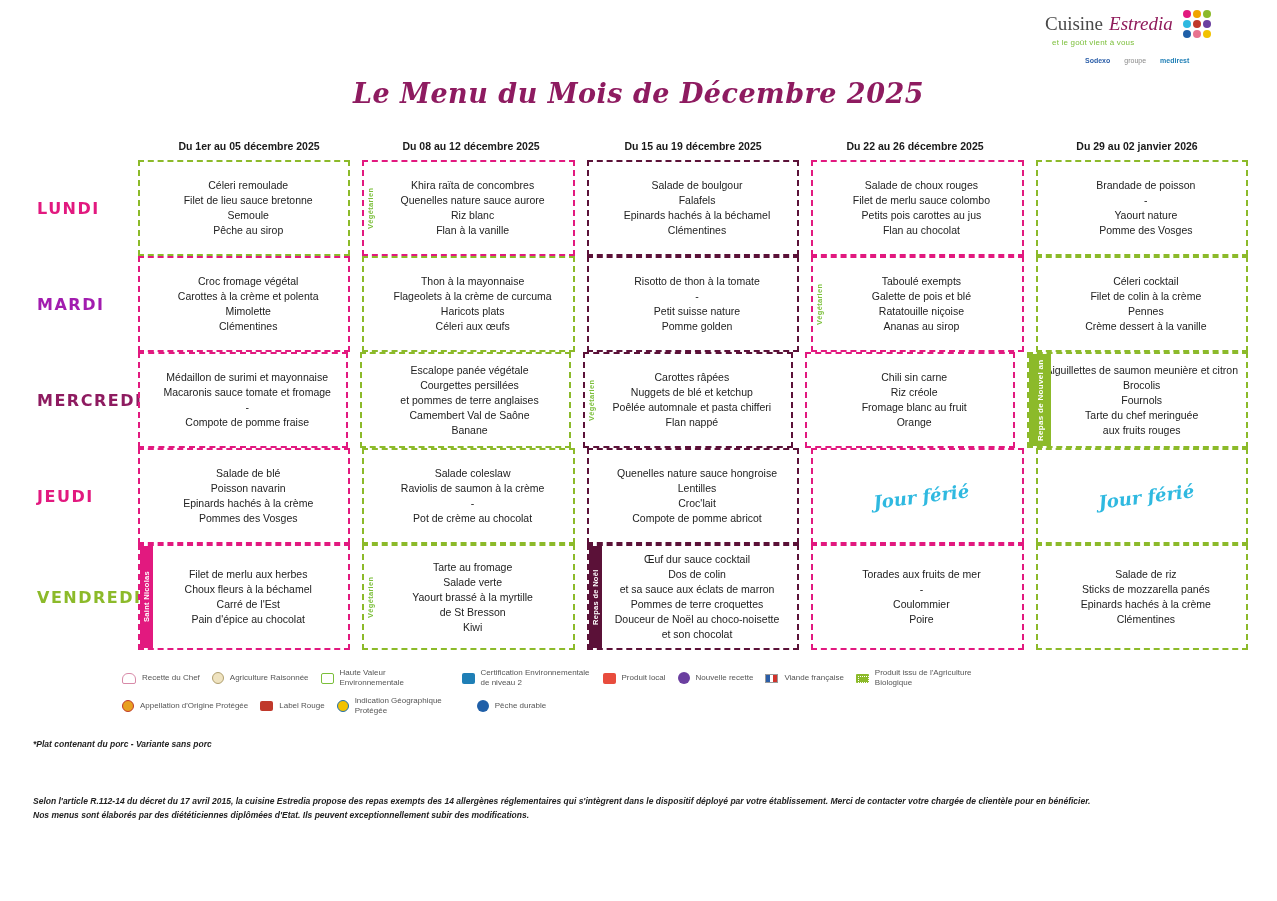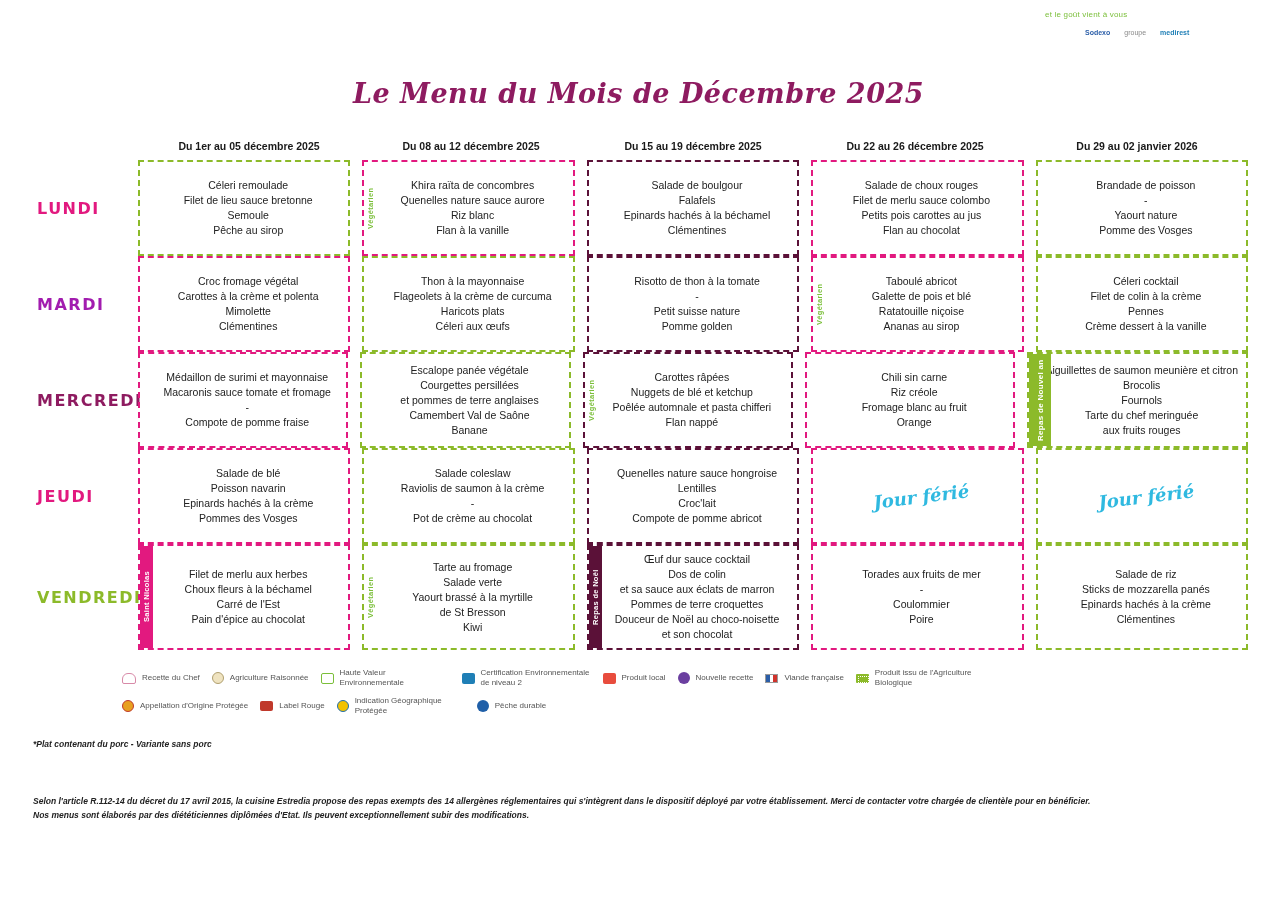--- a/index.html
+++ b/index.html
@@ -13,21 +13,21 @@
     overflow: hidden;
   }
 
   
   #logo-block {
     position:absolute; top:10px; right:22px; width:210px; text-align:left;
   }
   .logo-row { display:flex; align-items:center; gap:6px; }
   .logo-text-1 { font-size:19px; color:#4a4a4a; font-family:"Liberation Serif", serif; }
   .logo-text-2 { font-size:19px; color:#8f1a5a; font-family:"Liberation Serif", serif; font-style:italic; }
-  .logo-tagline { font-size:8px; color:#7bbf3a; margin-left:0; letter-spacing:.2px;}
+  .logo-tagline { font-size:8px; color:#7bbf3a; margin-left:7px; letter-spacing:.2px;}
   .logo-dots { display:grid; grid-template-columns:repeat(3,8px); grid-gap:2px; margin-left:4px;}
   .logo-dots i { width:8px;height:8px;border-radius:50%; display:block;}
   .logo-sub { display:flex; gap:14px; align-items:center; margin-top:10px; margin-left:40px;}
   .logo-sub span { font-size:7px; color:#6a6a6a; }
   .logo-sub .b1{ color:#2b5ea8; font-weight:bold;}
   .logo-sub .b2{ color:#888;}
   .logo-sub .b3{ color:#1f7fb6; font-weight:bold;}
 
   
   #menu-title {
@@ -140,20 +140,35 @@
   }
   #footer-note {
     position:absolute; left:33px; top:794px; width:1220px;
     font-size:8.5px; font-style:italic; font-weight:bold; color:#222; line-height:14px;
   }
 </style>
 </head>
 <body>
 
 <div id="logo-block">
+  <div class="logo-row">
+    <span class="logo-text-1">Cuisine</span>
+    <span class="logo-text-2">Estredia</span>
+    <span class="logo-dots" id="logo-dots">
+        <i style="background: rgb(226, 25, 127);"></i>
+        <i style="background: rgb(240, 164, 0);"></i>
+        <i style="background: rgb(140, 186, 42);"></i>
+        <i style="background: rgb(47, 185, 224);"></i>
+        <i style="background: rgb(192, 57, 43);"></i>
+        <i style="background: rgb(107, 63, 160);"></i>
+        <i style="background: rgb(31, 95, 168);"></i>
+        <i style="background: rgb(232, 115, 143);"></i>
+        <i style="background: rgb(242, 194, 0);"></i>
+      </span>
+  </div>
   <div class="logo-tagline">et le goût vient à vous</div>
   <div class="logo-sub">
     <span class="b1">Sodexo</span>
     <span class="b2">groupe</span>
     <span class="b3">medirest</span>
   </div>
 </div>
 
 <div id="menu-title">Le Menu du Mois de Décembre 2025</div>
 
@@ -233,21 +248,21 @@
           <div class="lines">
             <div>Risotto de thon à la tomate</div>
             <div>-</div>
             <div>Petit suisse nature</div>
             <div>Pomme golden</div>
           </div>
         </div>
         <div class="cell w3">
           <div class="tag veg">Végétarien</div>
           <div class="lines">
-            <div>Taboulé abricot</div>
+            <div>Taboulé exempts</div>
             <div>Galette de pois et blé</div>
             <div>Ratatouille niçoise</div>
             <div>Ananas au sirop</div>
           </div>
         </div>
         <div class="cell w4">
           <div class="lines">
             <div>Céleri cocktail</div>
             <div>Filet de colin à la crème</div>
             <div>Pennes</div>

